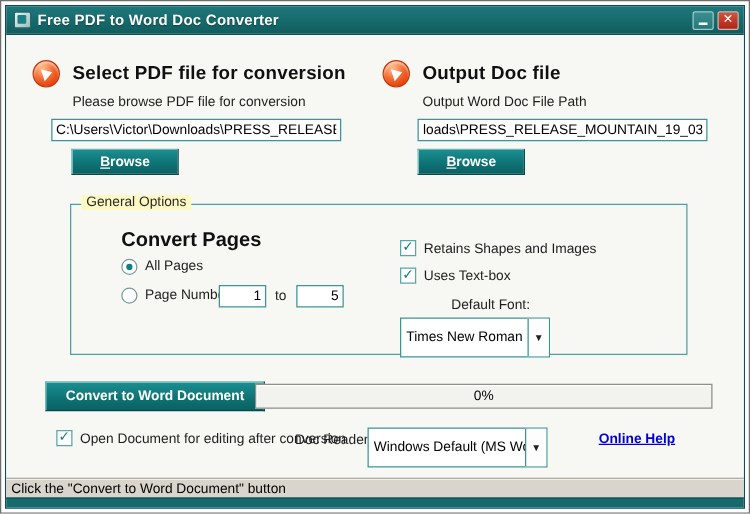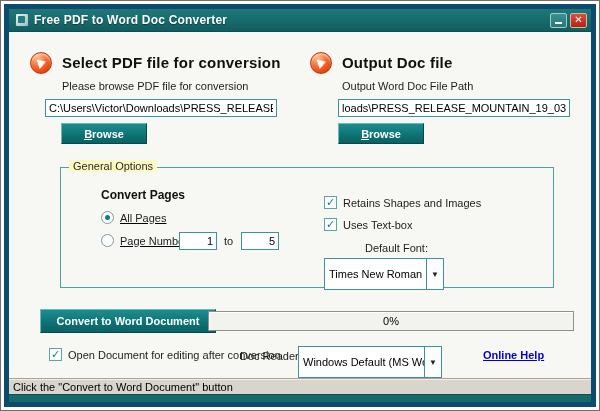--- a/index.html
+++ b/index.html
@@ -7,21 +7,21 @@
     font-family: "Liberation Sans", "DejaVu Sans", sans-serif;
     background: #fff;
     width: 600px; height: 411px;
   }
   .screen {
     position: relative; width: 600px; height: 411px;
     background: #fff; border: 1px solid #6e6e6e; overflow: hidden;
   }
   .window {
     position: absolute; left: 3px; top: 3px; right: 3px; bottom: 3px;
-    border: 5px solid #0c4a6e; background: #f7f7f3;
+    border: 1px solid #0c4a6e; background: #f7f7f3;
     display: flex; flex-direction: column;
   }
   
   .titlebar {
     height: 23px; flex: 0 0 23px;
     background: linear-gradient(#1f7779, #166a6c 55%, #115c5e);
     display: flex; align-items: center; padding: 0 4px;
     border-bottom: 1px solid #0c4f51;
   }
   .app-icon {
@@ -82,23 +82,23 @@
   .teal-btn .btn-cap { display: inline-block; }
   .browse-btn .btn-cap::first-letter { text-decoration: underline; }
   
   .group-box {
     border: 1px solid #4aa2a2; position: absolute;
   }
   .group-legend {
     position: absolute; top: -8px; left: 8px; background: #fef9c3;
     font-size: 11px; color: #2a2a2a; padding: 0 4px; text-align: center;
   }
-  .bold-label { font-size: 12px; font-weight: bold; color: #101010; }
-  
-  .radio-row { display: flex; align-items: center; cursor: pointer; text-decoration: underline; }
+  .bold-label { font-size: 16px; font-weight: bold; color: #101010; }
+  
+  .radio-row { display: flex; align-items: flex-start; cursor: pointer; }
   .radio-dot {
     width: 13px; height: 13px; border-radius: 50%;
     border: 1px solid #7f9a9a; background: #fff; margin-right: 6px;
     position: relative; flex: 0 0 13px;
   }
   .radio-dot.checked::after {
     content: ""; position: absolute; left: 3px; top: 3px; width: 5px; height: 5px;
     border-radius: 50%; background: #0e7f81;
   }
   .radio-label { font-size: 11px; color: #1d1d1d; }

